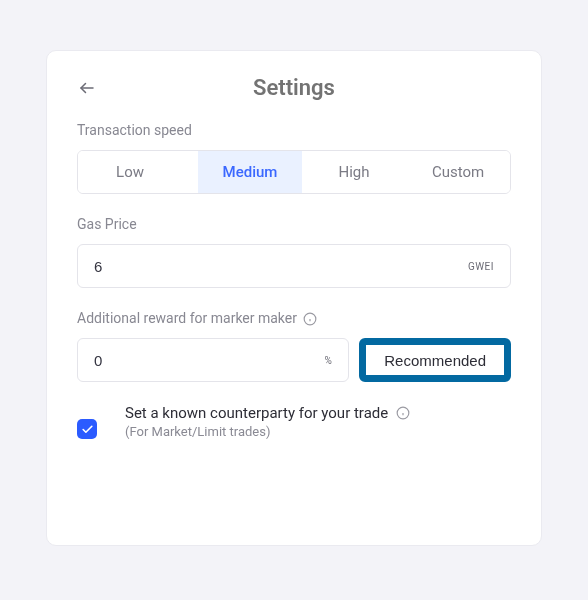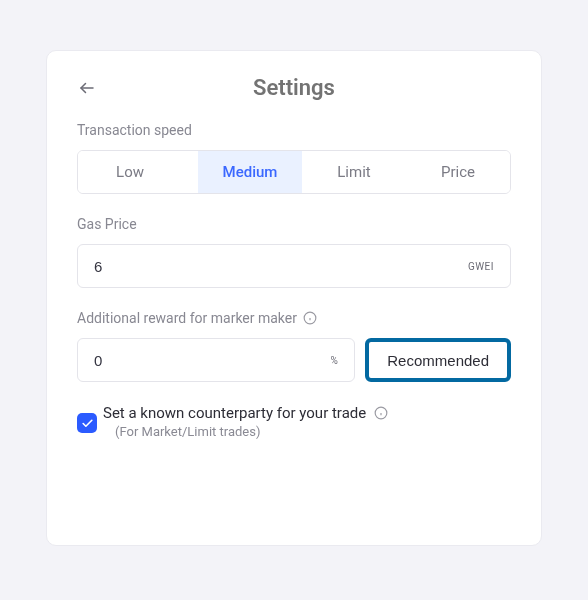--- a/index.html
+++ b/index.html
@@ -91,21 +91,21 @@
       color: #343440;
       background: transparent;
     }
     .input-suffix {
       font-size: 10px;
       color: #6b6b75;
       letter-spacing: 0.5px;
     }
     .label-row {
       display: flex;
-      align-items: center;
+      align-items: flex-end;
       gap: 6px;
       margin-bottom: 12px;
     }
     .label-row .label {
       margin-bottom: 0;
     }
     .info-icon {
       width: 14px;
       height: 14px;
       color: #9a9aa2;
@@ -113,33 +113,33 @@
     .row-2col {
       display: flex;
       gap: 10px;
       margin-bottom: 22px;
     }
     .row-2col .input-wrap {
       flex: 1;
       margin-bottom: 0;
     }
     .recommended-btn {
-      border: 4px solid #0369a1;
+      border: 7px solid #0369a1;
       border-radius: 6px;
       background: #ffffff;
       padding: 0 18px;
       height: 44px;
       font-size: 15px;
       color: #2d2d36;
       cursor: pointer;
     }
     .checkbox-row {
       display: flex;
-      align-items: center;
-      gap: 6px;
+      align-items: flex-end;
+      gap: 28px;
     }
     .checkbox {
       width: 20px;
       height: 20px;
       border-radius: 5px;
       background: #2b5bff;
       display: flex;
       align-items: center;
       justify-content: center;
       cursor: pointer;
@@ -161,43 +161,42 @@
       gap: 8px;
     }
     .checkbox-label {
       font-size: 15px;
       color: #2d2d36;
     }
     .checkbox-sub {
       font-size: 13px;
       color: #8a8a94;
       margin-top: 2px;
-      margin-left: 12px;
     }
   </style>
 </head>
 <body>
 
 <div class="card">
   <div class="card-header">
     <div class="back-btn">
       <svg width="18" height="18" viewBox="0 0 24 24" fill="none" stroke="currentColor" stroke-width="2" stroke-linecap="round" stroke-linejoin="round">
           <line x1="20" y1="12" x2="4" y2="12"></line>
           <polyline points="10 18 4 12 10 6"></polyline>
         </svg>
     </div>
     <div class="title">Settings</div>
   </div>
 
   <div class="label">Transaction speed</div>
   <div class="segmented">
     <div class="seg-item">Low</div>
     <div class="seg-item active">Medium</div>
-    <div class="seg-item">Limit</div>
-    <div class="seg-item">Price</div>
+    <div class="seg-item">High</div>
+    <div class="seg-item">Custom</div>
   </div>
 
   <div class="label">Gas Price</div>
   <div class="input-wrap">
     <input type="text" value="6" style="">
     <span class="input-suffix">GWEI</span>
   </div>
 
   <div class="label-row">
     <div class="label">Additional reward for marker maker</div>

